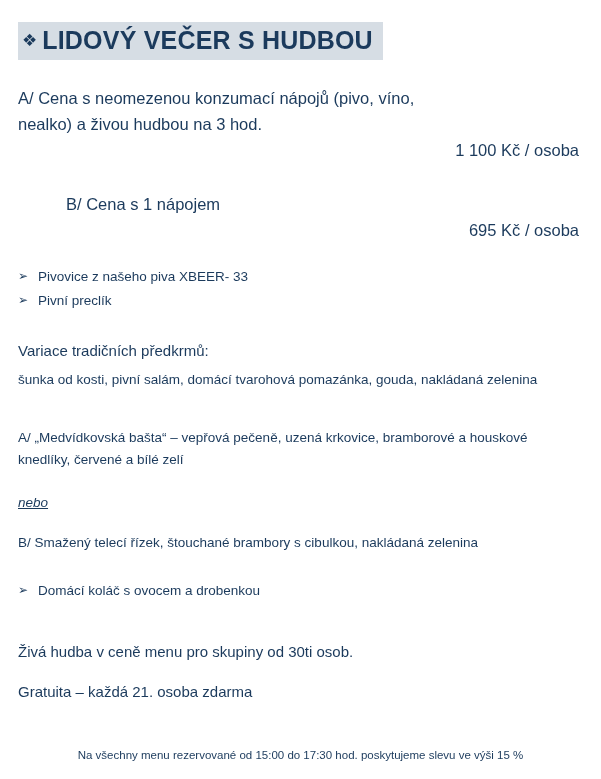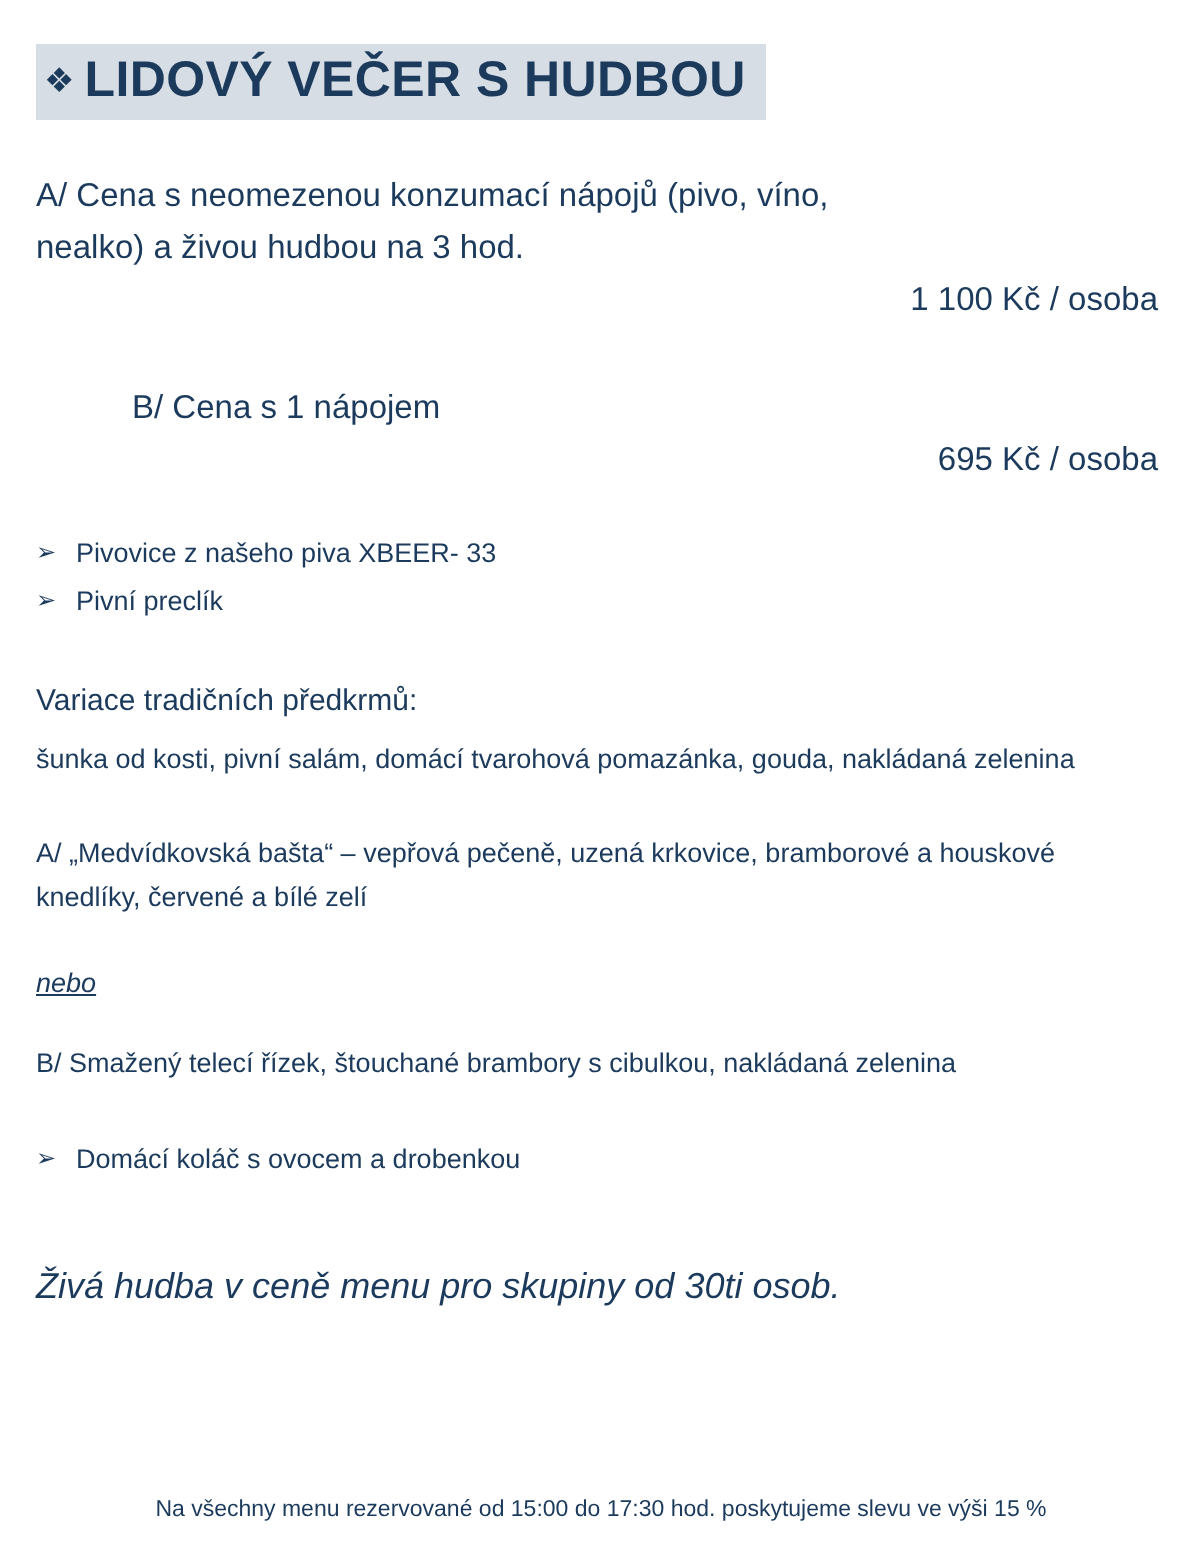--- a/index.html
+++ b/index.html
@@ -102,21 +102,21 @@
     margin-bottom: 10px;
   }
   .para {
     font-size: 13.5px;
     line-height: 1.62;
     color: #1b3a5c;
     margin: 0 0 0 0;
     max-width: 560px;
   }
   .para-gap {
-    margin-top: 26px;
+    margin-top: 37px;
   }
   .nebo {
     font-size: 13.5px;
     font-style: italic;
     text-decoration: underline;
     color: #1b3a5c;
     margin-top: 24px;
   }
   .para-b {
     margin-top: 22px;
@@ -125,24 +125,23 @@
   .arrow-list-2 {
     margin: 26px 0 0 0;
     padding: 0;
     list-style: none;
   }
 
   .footnote-block {
     margin-top: 38px;
   }
   .footnote-line {
-    font-size: 18px;
+    font-size: 15px;
     line-height: 1.62;
     color: #1b3a5c;
-    font-style: italic;
   }
   .footnote-line-2 {
     margin-top: 16px;
   }
 
   .bottom-note {
     position: absolute;
     left: 0;
     right: 0;
     bottom: 18px;
@@ -197,17 +196,18 @@
 
   <ul class="arrow-list-2">
     <li class="arrow-item">
       <span class="arrow-glyph">➢</span>
       <span>Domácí koláč s ovocem a drobenkou</span>
     </li>
   </ul>
 
   <div class="footnote-block">
     <div class="footnote-line">Živá hudba v ceně menu pro skupiny od 30ti osob.</div>
+    <div class="footnote-line footnote-line-2">Gratuita – každá 21. osoba zdarma</div>
   </div>
 
   <div class="bottom-note">Na všechny menu rezervované od 15:00 do 17:30  hod. poskytujeme slevu ve výši 15 %</div>
 
 </div>
 
 </body></html>

